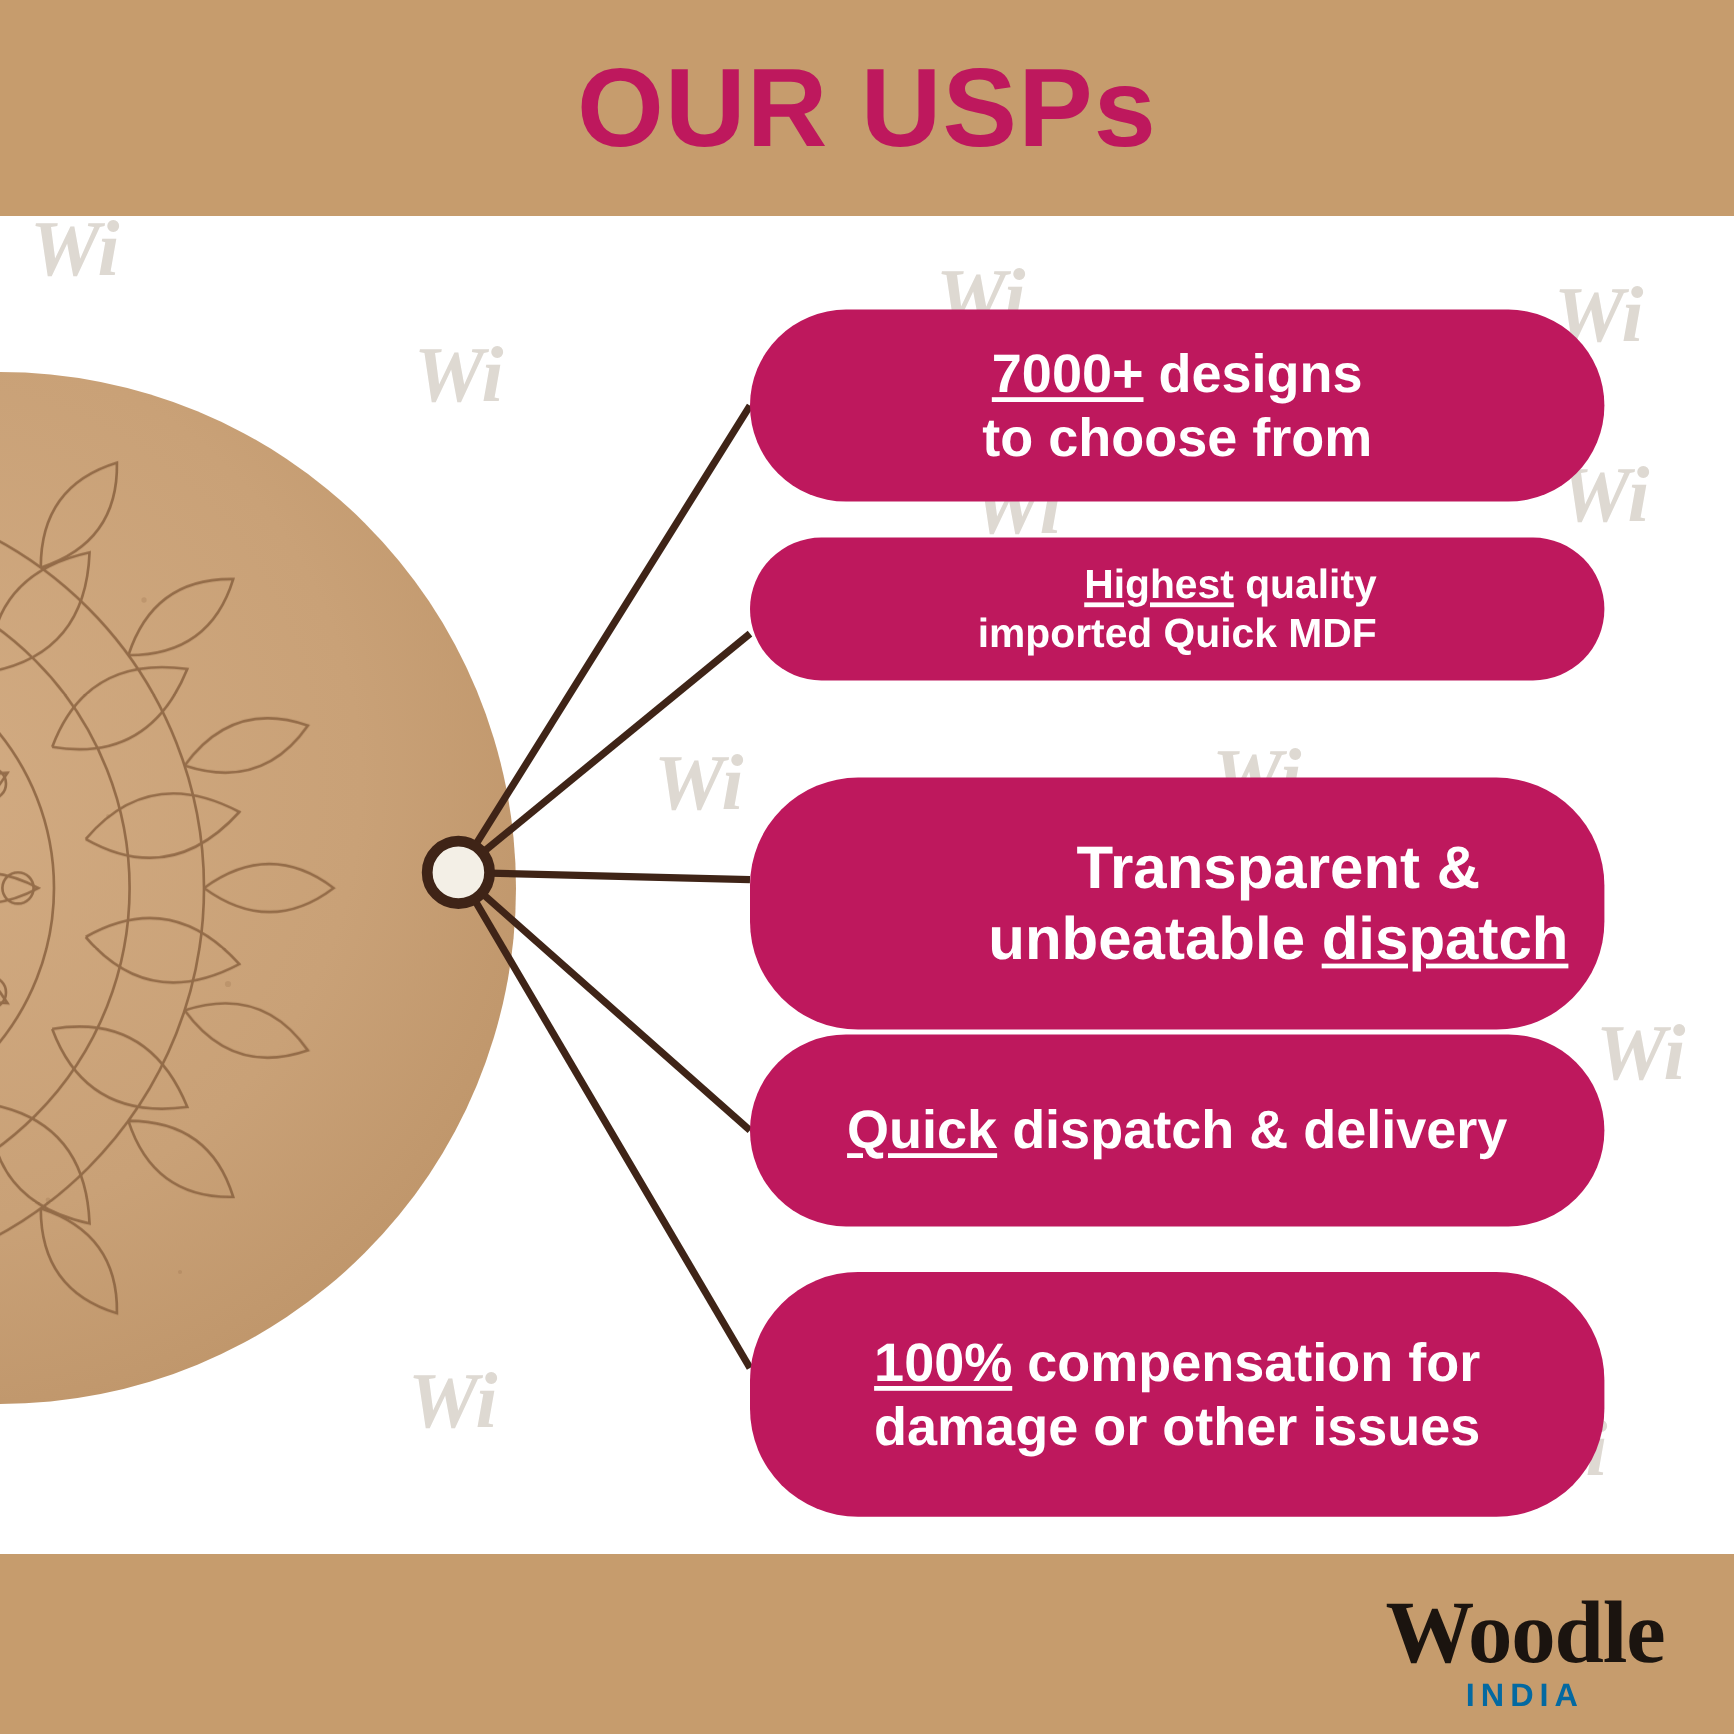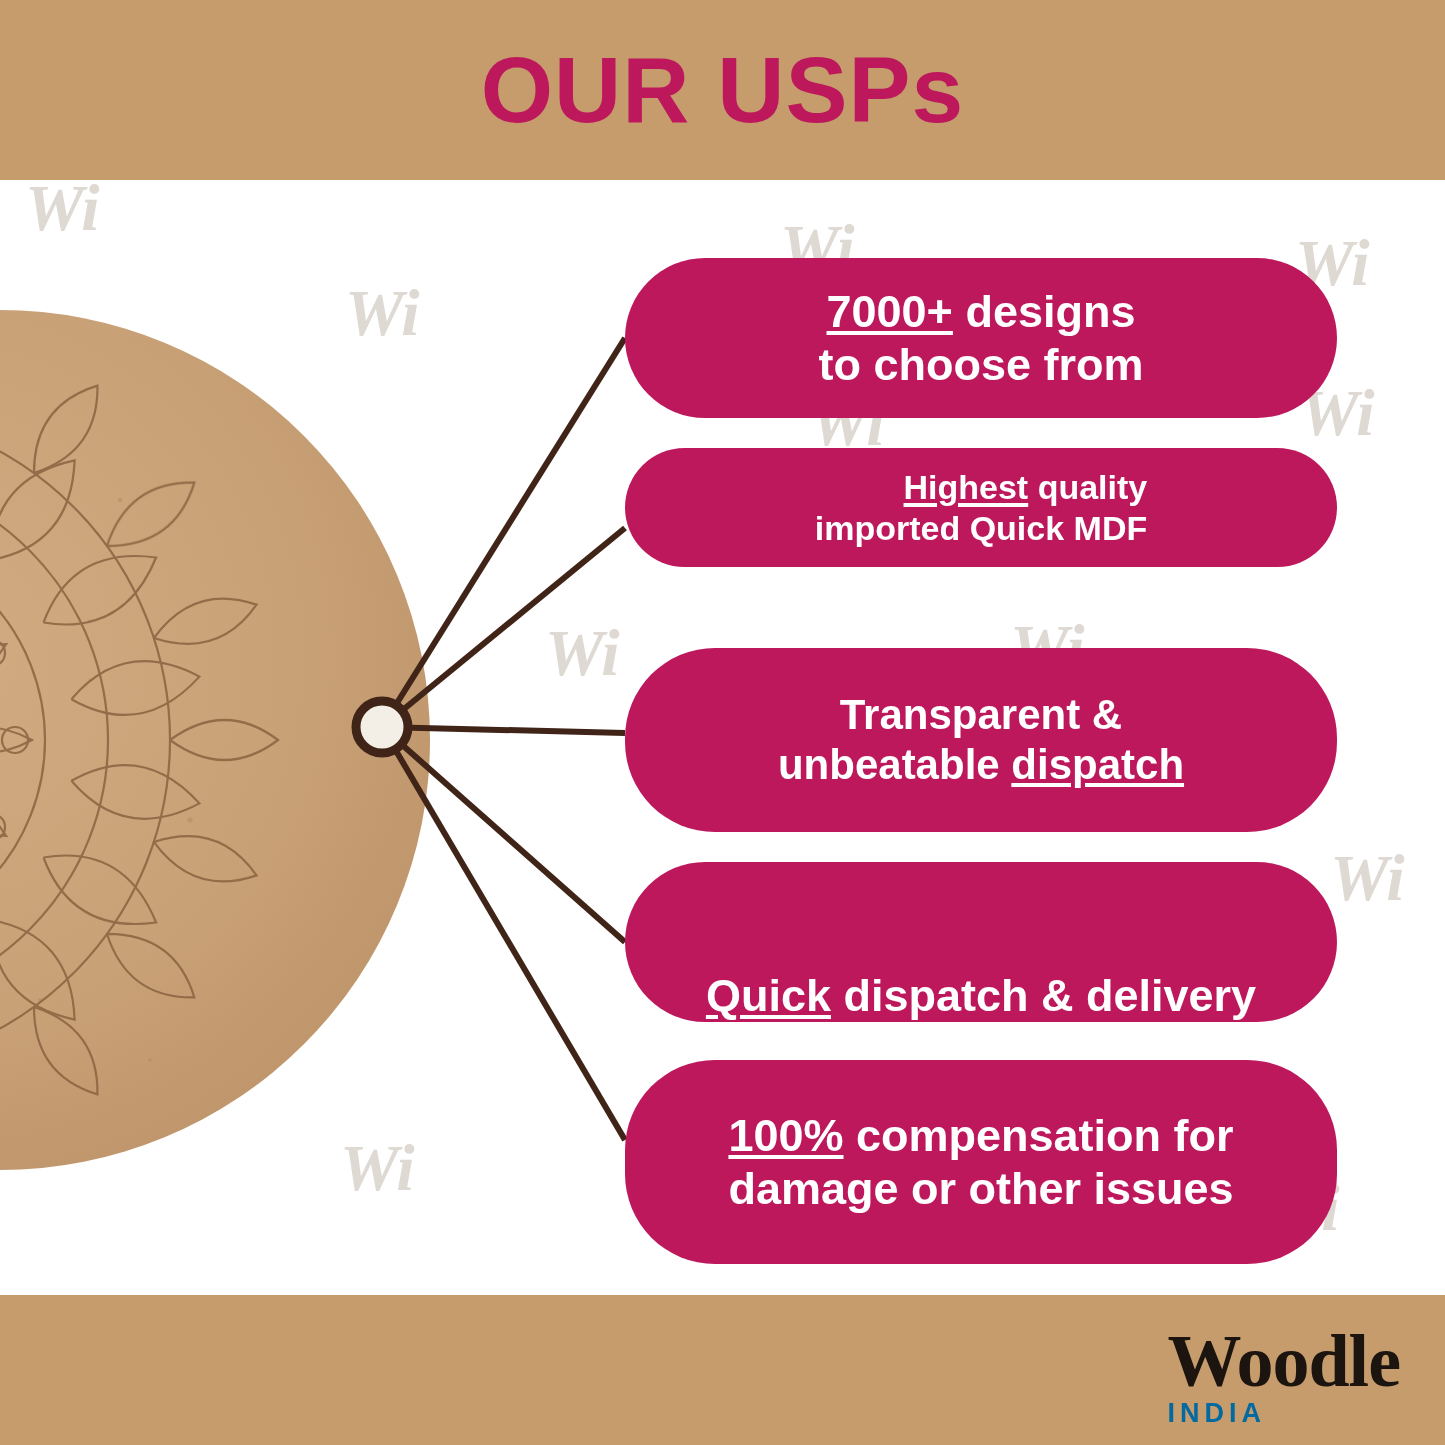--- a/index.html
+++ b/index.html
@@ -47,23 +47,23 @@
   .footer-band {
     position: absolute;
     left: 0;
     bottom: 0;
     width: 1445px;
     height: 150px;
     background: #c69c6d;
   }
   .brand {
     position: absolute;
-    right: 45px;
+    right: 58px;
     bottom: 18px;
-    text-align: left;
+    text-align: center;
     line-height: 1;
   }
   .brand-main {
     font-size: 74px;
     font-weight: bold;
     color: #1b140f;
     letter-spacing: -1px;
     font-family: "Liberation Serif", serif;
   }
   .brand-sub {
@@ -122,22 +122,22 @@
     box-sizing: border-box;
   }
   .pill .u {
     text-decoration: underline;
     text-underline-offset: 4px;
     text-decoration-thickness: 4px;
   }
 
   #pill0 { left: 625px; top: 258px;  width: 712px; height: 160px; font-size: 45px; }
   #pill1 { left: 625px; top: 448px;  width: 712px; height: 119px; font-size: 34px; text-align: right; }
-  #pill2 { left: 625px; top: 648px;  width: 712px; height: 184px; font-size: 42px; }
-  #pill3 { left: 625px; top: 862px;  width: 712px; height: 160px; font-size: 45px; align-items: flex-end; }
+  #pill2 { left: 625px; top: 648px;  width: 712px; height: 210px; font-size: 50px; justify-content: flex-end; }
+  #pill3 { left: 625px; top: 862px;  width: 712px; height: 160px; font-size: 45px; }
   #pill4 { left: 625px; top: 1060px; width: 712px; height: 204px; font-size: 45px; }
 
   .pill-line { display: block; white-space: nowrap; }
 </style>
 </head>
 <body>
 
 <div id="page">
 
   <div class="wm" style="left:25px;  top:175px;  font-size:66px;">Wi</div>

